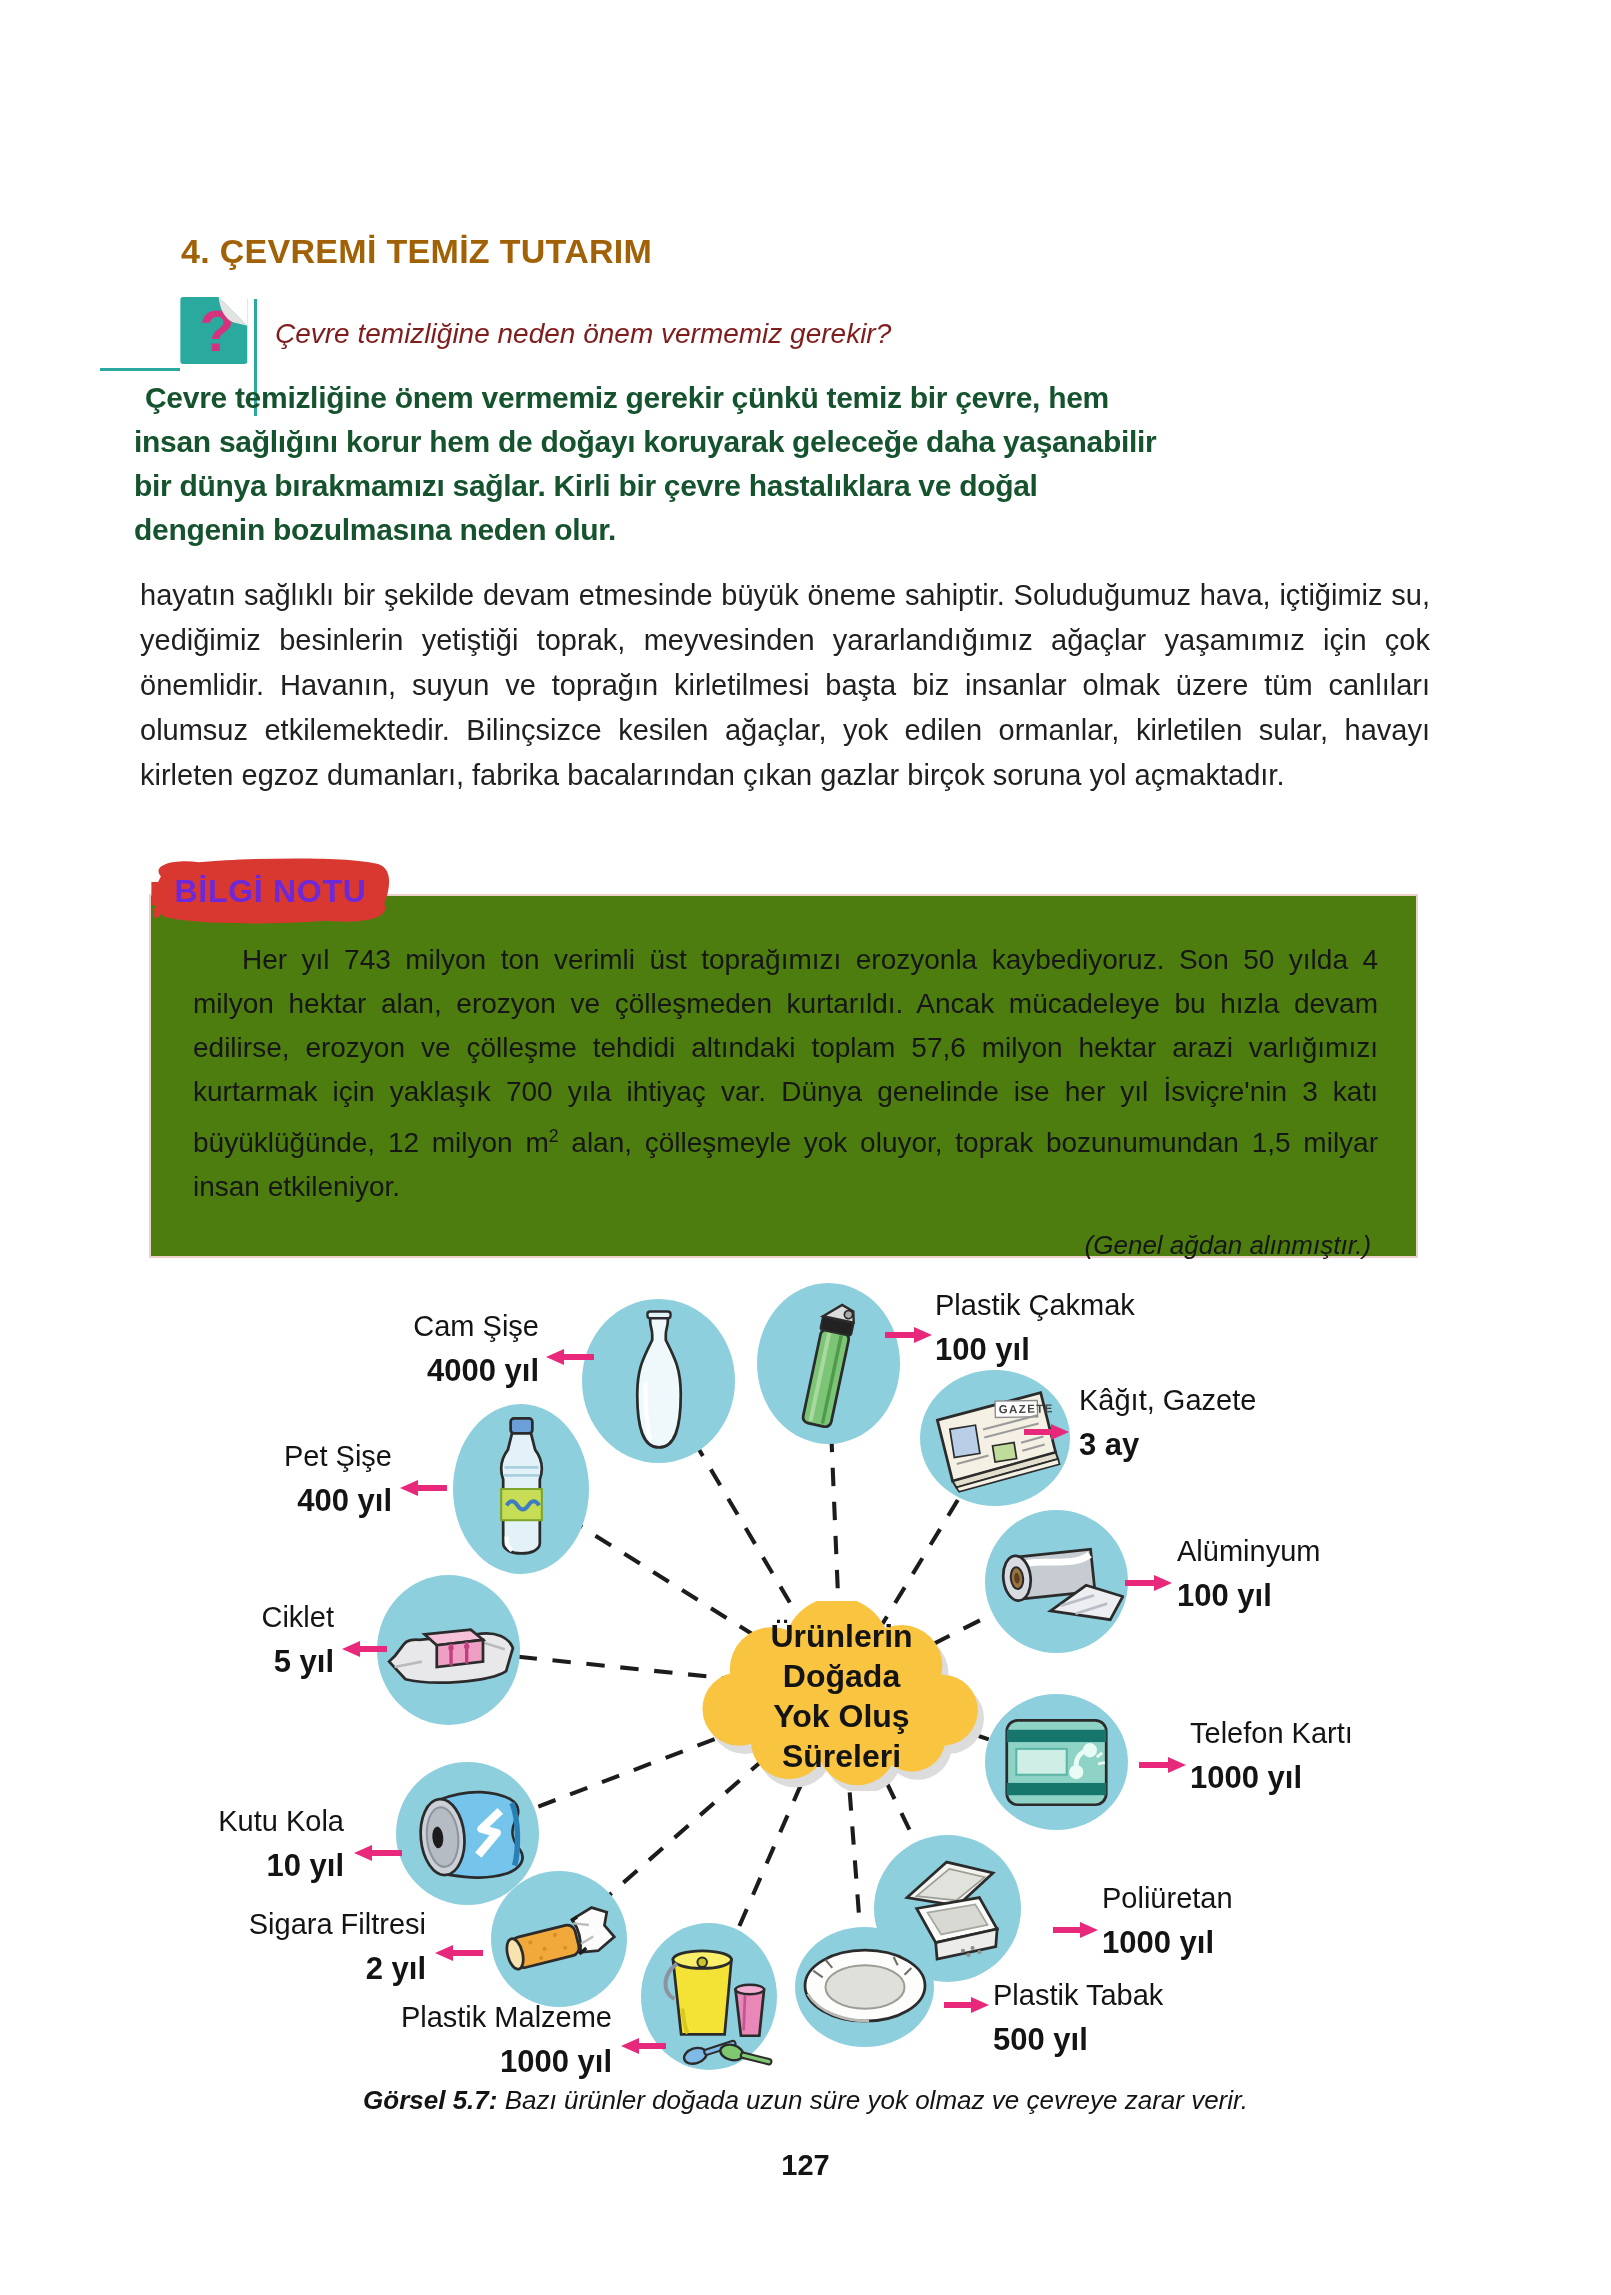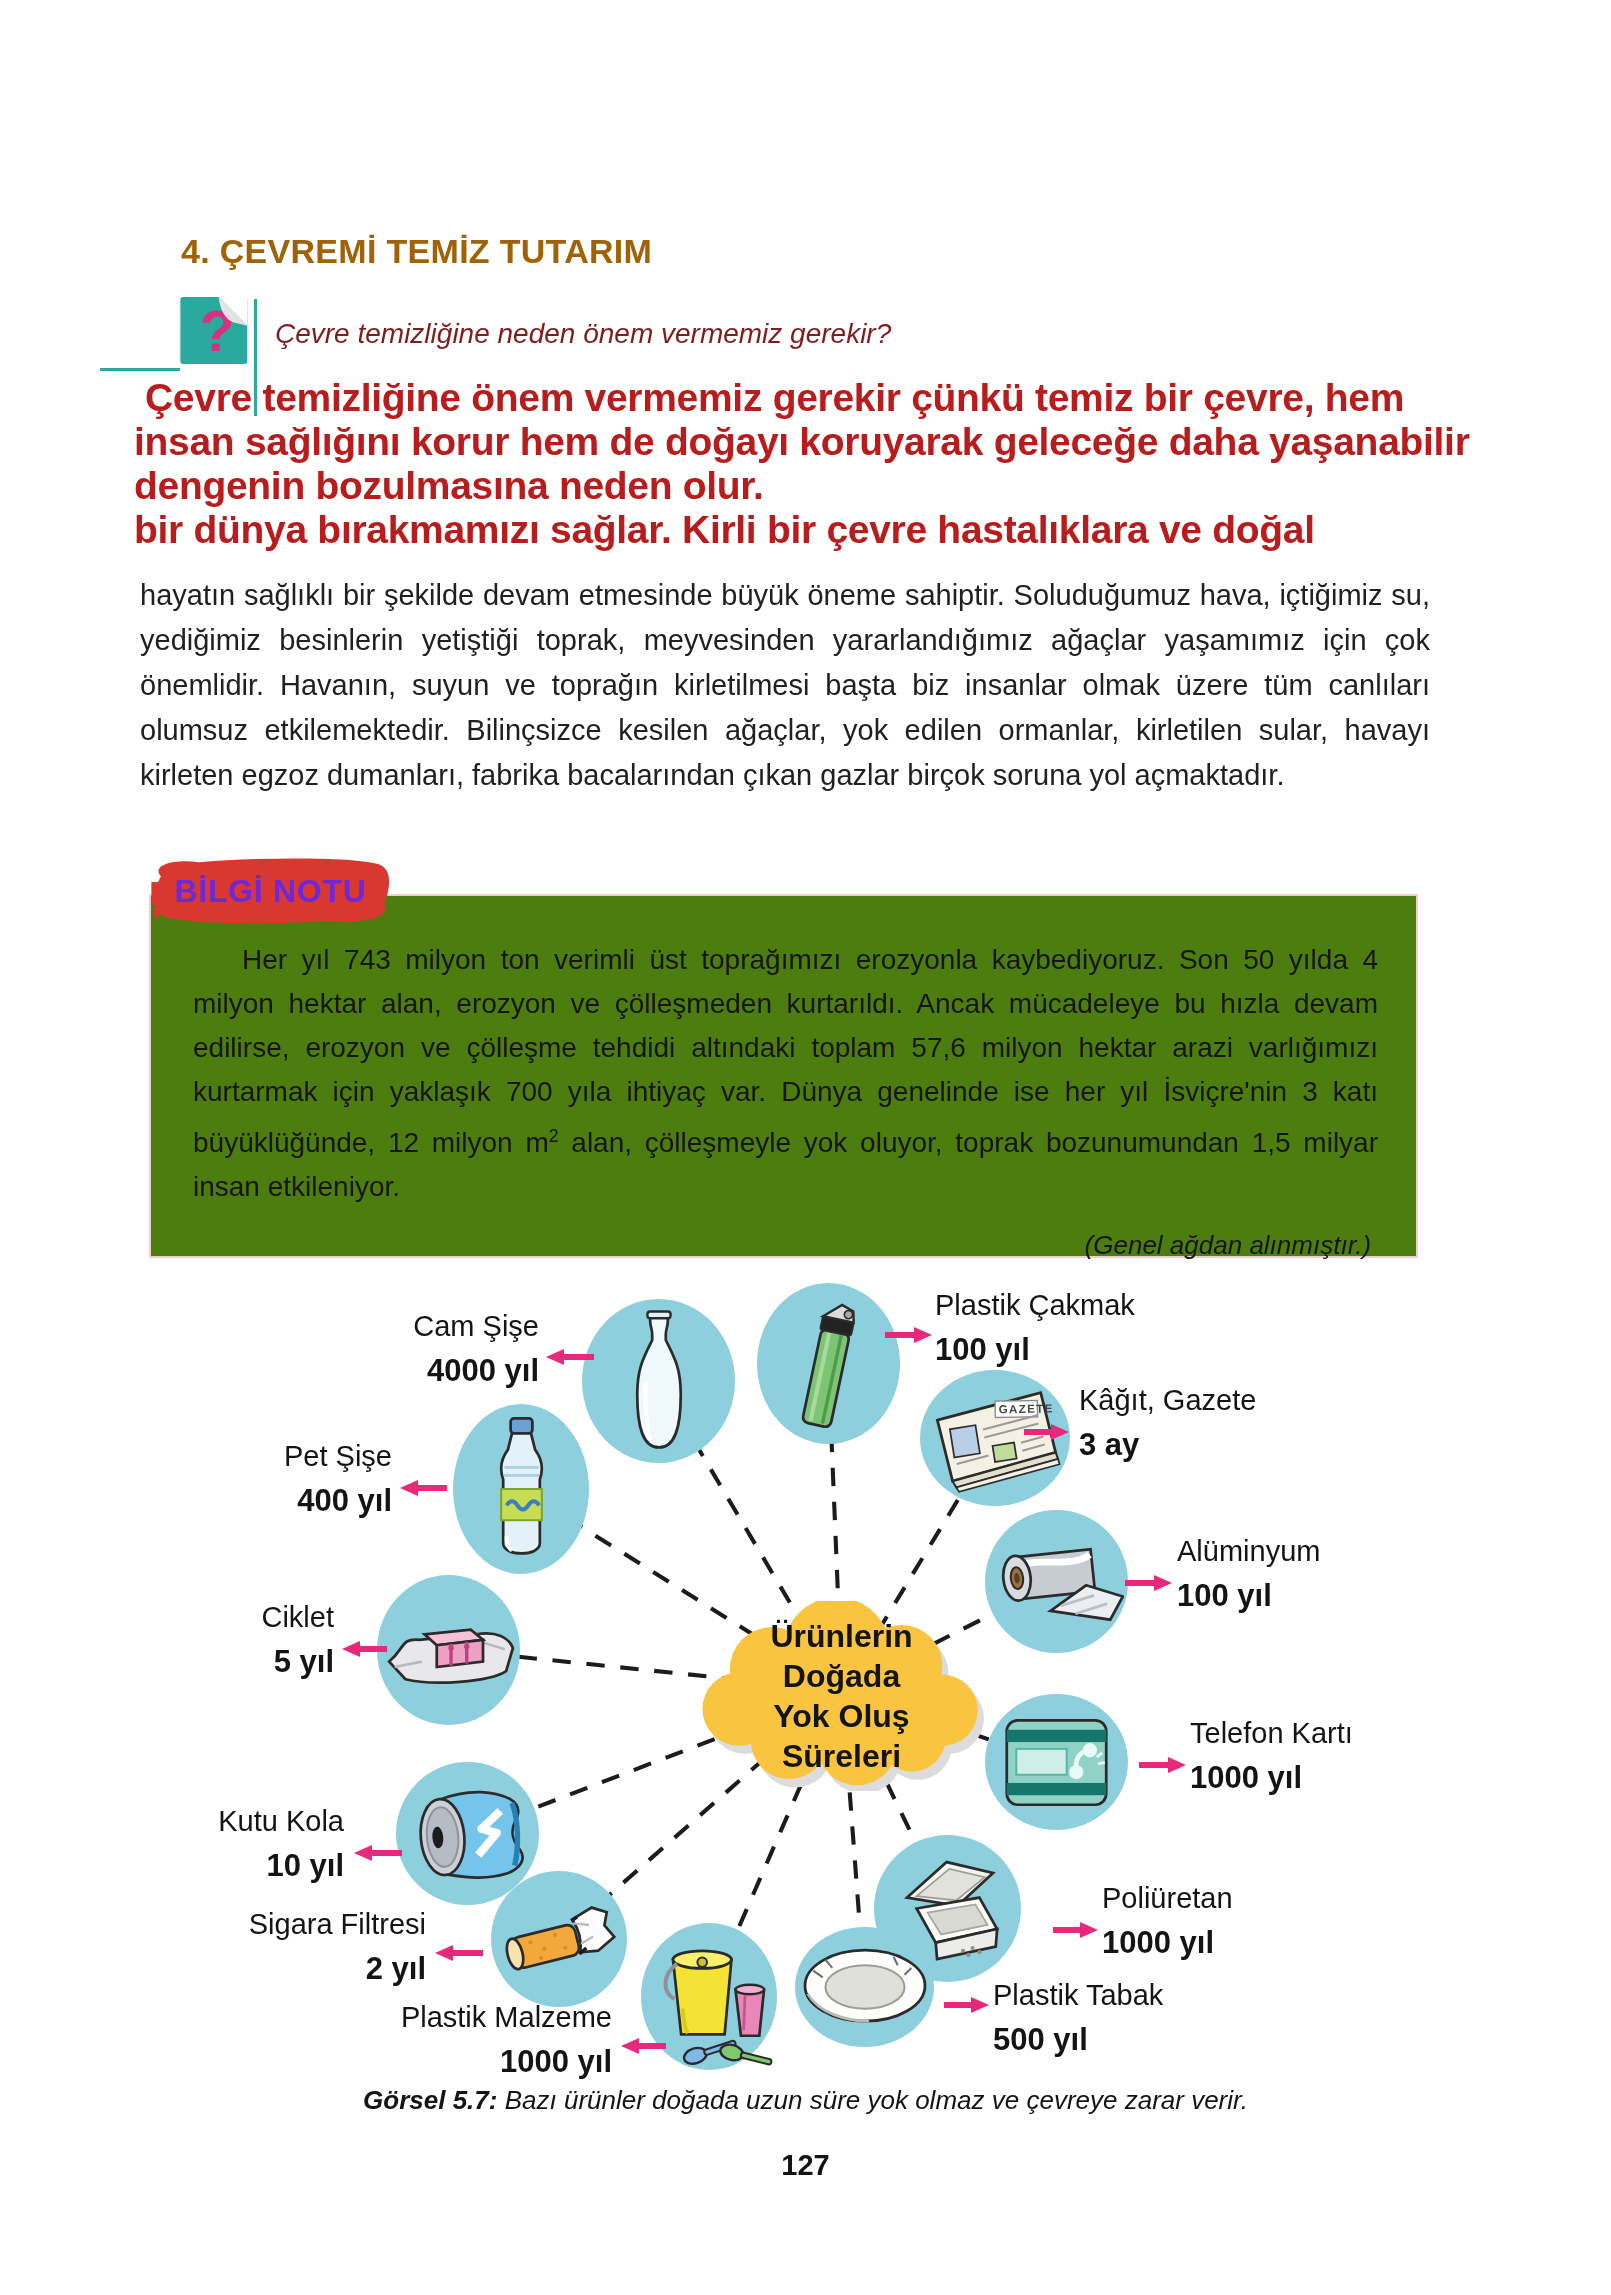--- a/index.html
+++ b/index.html
@@ -6,22 +6,22 @@
   .page{position:relative;width:1611px;height:2295px;background:#ffffff;overflow:hidden;
         font-family:"Liberation Sans","DejaVu Sans",sans-serif;color:#1e1e1e;}
 
   .title{position:absolute;left:181px;top:232px;font-size:34px;font-weight:bold;color:#a16207;letter-spacing:0.3px;}
 
   .q-icon{position:absolute;left:179px;top:295px;width:71px;height:71px;}
   .q-line-h{position:absolute;left:100px;top:368px;width:80px;height:3.4px;background:#2aa99e;}
   .q-line-v{position:absolute;left:254px;top:299px;width:3.4px;height:117px;background:#2aa99e;}
   .question{position:absolute;left:275px;top:318px;font-size:28px;font-style:italic;color:#7f1d1d;}
 
-  .answer{position:absolute;left:134px;top:376px;width:1336px;color:#b91c1c;font-weight:bold;
-          font-size:39px;line-height:44px;letter-spacing:-0.3px;}
+  .answer{position:absolute;left:134px;top:376px;width:1336px;color:#14532d;font-weight:bold;
+          font-size:30px;line-height:44px;letter-spacing:-0.3px;}
   .answer .ln:first-child{padding-left:11px;}
 
   .body-par{position:absolute;left:140px;top:573px;width:1290px;font-size:29px;line-height:45px;
             text-align:justify;color:#202020;}
 
   .info-box{position:absolute;left:149px;top:894px;width:1269px;height:364px;background:#4d7c0f;
             border:2px solid #eed0cc;box-sizing:border-box;padding:42px 38px 0 42px;}
   .info-text{font-size:28px;line-height:44px;text-align:justify;text-indent:49px;color:#161616;}
   .info-text sup{font-size:17.7px;}
   .info-source{text-align:right;font-style:italic;font-size:26px;margin-top:20.5px;padding-right:6.8px;color:#161616;}
@@ -70,22 +70,22 @@
       <text x="30" y="82" font-size="84" font-weight="bold" fill="#d6337f" font-family="Liberation Sans, sans-serif">?</text>
       <path d="M58 3 L100 3 L100 45 Z" fill="#ffffff"></path>
       <path d="M58 3 L100 45 L79 40 C66 34 60 20 58 3 Z" fill="#e3e3e3"></path>
     </svg>
   </div>
   <div class="question">Çevre temizliğine neden önem vermemiz gerekir?</div>
 
   <div class="answer">
     <div class="ln">Çevre temizliğine önem vermemiz gerekir çünkü temiz bir çevre, hem</div>
     <div class="ln">insan sağlığını korur hem de doğayı koruyarak geleceğe daha yaşanabilir</div>
+    <div class="ln">bir dünya bırakmamızı sağlar. Kirli bir çevre hastalıklara ve doğal</div>
     <div class="ln">dengenin bozulmasına neden olur.</div>
-    <div class="ln">bir dünya bırakmamızı sağlar. Kirli bir çevre hastalıklara ve doğal</div>
   </div>
 
   <div class="body-par">hayatın sağlıklı bir şekilde devam etmesinde büyük öneme sahiptir. Soluduğumuz hava, içtiğimiz su, yediğimiz besinlerin yetiştiği toprak, meyvesinden yararlandığımız ağaçlar yaşamımız için çok önemlidir. Havanın, suyun ve toprağın kirletilmesi başta biz insanlar olmak üzere tüm canlıları olumsuz etkilemektedir. Bilinçsizce kesilen ağaçlar, yok edilen ormanlar, kirletilen sular, havayı kirleten egzoz dumanları, fabrika bacalarından çıkan gazlar birçok soruna yol açmaktadır.</div>
 
   <div class="info-box">
     <p class="info-text" style="margin:0;">
       <span>Her yıl 743 milyon ton verimli üst toprağımızı erozyonla kaybediyoruz. Son 50 yılda 4 milyon hektar alan, erozyon ve çölleşmeden kurtarıldı. Ancak mücadeleye bu hızla devam edilirse, erozyon ve çölleşme tehdidi altındaki toplam 57,6 milyon hektar arazi varlığımızı kurtarmak için yaklaşık 700 yıla ihtiyaç var. Dünya genelinde ise her yıl İsviçre'nin 3 katı büyüklüğünde, 12 milyon m</span><sup>2</sup><span> alan, çölleşmeyle yok oluyor, toprak bozunumundan 1,5 milyar insan etkileniyor.</span>
     </p>
     <div class="info-source">(Genel ağdan alınmıştır.)</div>
   </div>

